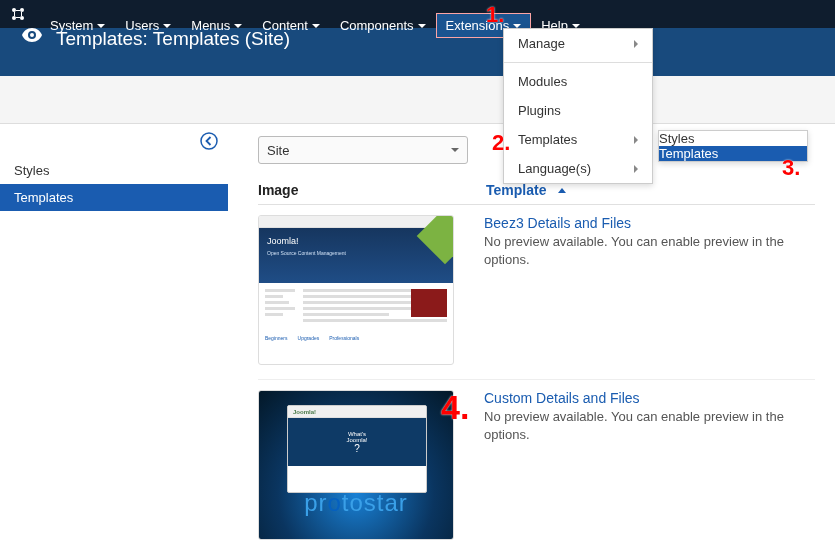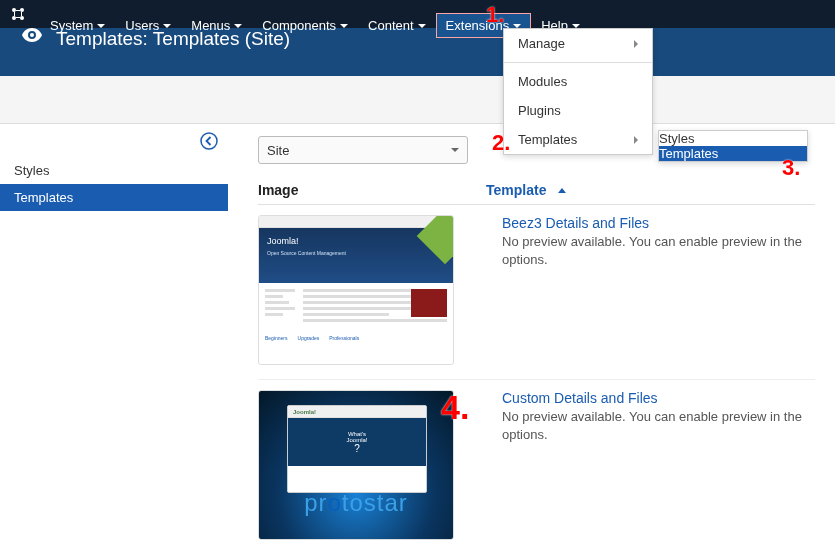--- a/index.html
+++ b/index.html
@@ -29,21 +29,21 @@
 .filter-row { display:flex; margin-bottom:18px;}
 .filter-select { width:210px; height:28px; border:1px solid #bbb; border-radius:3px; background:#fafafa; padding:0 8px; font-size:13px; display:flex; align-items:center; justify-content:space-between; cursor:pointer;}
 .filter-select .caret-down { border-top-color:#666; }
 
 .cols-header { display:flex; padding-bottom:6px; border-bottom:1px solid #e0e0e0;}
 .col-image { width:228px; font-weight:700; font-size:14px; color:#222;}
 .col-template { font-weight:700; font-size:14px; color:#1a5cb0; display:flex; align-items:center; gap:12px;}
 .sort-asc { width:0;height:0;border-left:4px solid transparent;border-right:4px solid transparent;border-bottom:5px solid #1a5cb0;}
 
 .row { display:flex; padding:10px 0 14px; border-bottom:1px solid #eee;}
-.row .thumb { width:196px; height:150px; border:1px solid #ddd; border-radius:3px; margin-right:48px; background:#fff; overflow:hidden; position:relative;}
+.row .thumb { width:196px; height:150px; border:1px solid #ddd; border-radius:3px; margin-right:30px; background:#fff; overflow:hidden; position:relative;}
 .row .meta { flex:1; }
 .row .meta a { color:#1a5cb0; text-decoration:none; font-size:14px;}
 .row .meta p { color:#555; font-size:13px; margin-top:2px; line-height:1.4;}
 
 
 .dropdown { position:absolute; top:28px; left:503px; width:150px; background:#fff; border:1px solid #ccc; box-shadow:0 2px 6px rgba(0,0,0,.15); z-index:20;}
 .dropdown .dd-item { padding:7px 14px; font-size:13px; cursor:pointer; display:flex; justify-content:space-between; align-items:center;}
 .dropdown .dd-sep { border-top:1px solid #ddd; margin:4px 0;}
 .dd-arrow { width:0;height:0;border-top:4px solid transparent;border-bottom:4px solid transparent;border-left:4px solid #888;}
 
@@ -99,25 +99,25 @@
     </div>
   <div class="topnav-item">
       <span>Users</span>
       <span class="caret-down"></span>
     </div>
   <div class="topnav-item">
       <span>Menus</span>
       <span class="caret-down"></span>
     </div>
   <div class="topnav-item">
+      <span>Content</span>
+      <span class="caret-down"></span>
+    </div>
+  <div class="topnav-item">
       <span>Components</span>
-      <span class="caret-down"></span>
-    </div>
-  <div class="topnav-item">
-      <span>Content</span>
       <span class="caret-down"></span>
     </div>
   <div class="topnav-item active">
       <span>Extensions</span>
       <span class="caret-down"></span>
     </div>
   <div class="topnav-item">
       <span>Help</span>
       <span class="caret-down"></span>
     </div>
@@ -236,20 +236,24 @@
   <div class="dd-item">
       <span>Modules</span>
     </div>
   <div class="dd-item">
       <span>Plugins</span>
     </div>
   <div class="dd-item">
       <span>Templates</span>
       <span class="dd-arrow"></span>
     </div>
+  <div class="dd-item">
+      <span>Language(s)</span>
+      <span class="dd-arrow"></span>
+    </div>
 </div>
 
 <div class="submenu">
   <div class="dd-item"><span>Styles</span></div>
   <div class="dd-item selected"><span>Templates</span></div>
 </div>
 
 <div class="annot" style="top:2px;left:486px;">1.</div>
 <div class="annot" style="top:130px;left:492px;">2.</div>
 <div class="annot" style="top:155px;left:782px;">3.</div>

